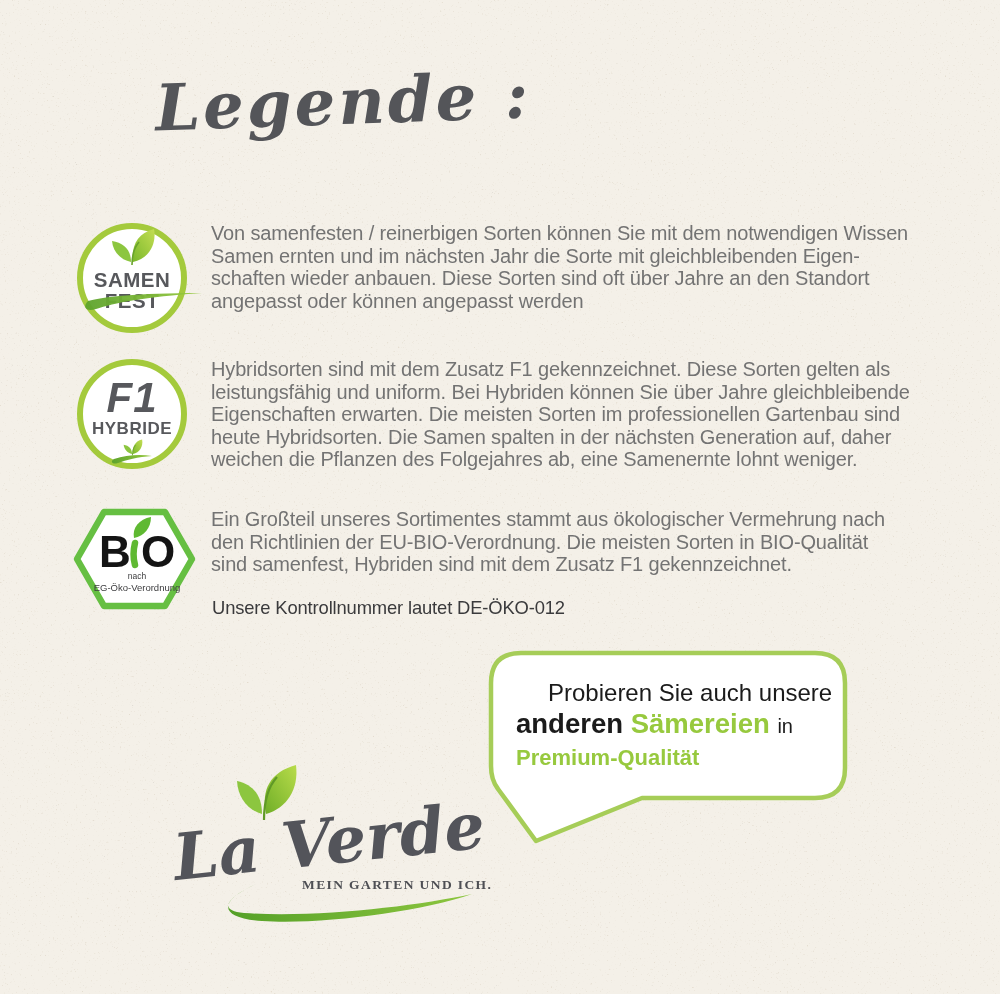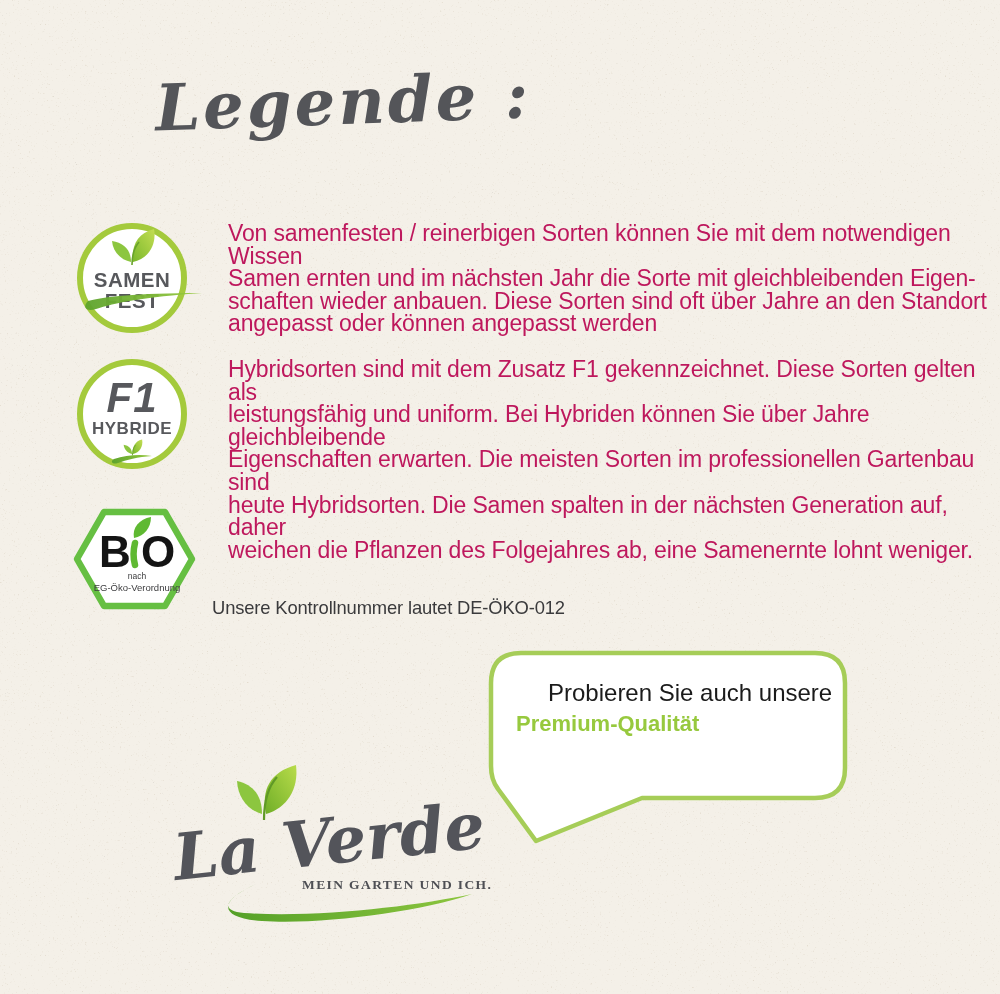--- a/index.html
+++ b/index.html
@@ -12,23 +12,23 @@
   .abs{position:absolute;}
   .title{
     left:155px;top:64px;
     font-family:"DejaVu Serif",serif;
     font-style:italic;font-weight:700;
     font-size:64px;color:#545559;
     transform:rotate(-2deg);
     letter-spacing:3px;
   }
   .para{
-    left:228px;width:760px;
-    font-size:23px;line-height:22.6px;
-    color:#be185d;letter-spacing:-0.15px;
+    left:211px;width:760px;
+    font-size:20px;line-height:22.6px;
+    color:#737373;letter-spacing:-0.15px;
     white-space:pre-line;
   }
   .p1{top:222px;}
   .p2{top:358px;}
   .p3{top:508px;}
   .kontroll{
     left:212px;top:597px;
     font-size:18.4px;color:#3a3a3c;letter-spacing:-0.15px;text-align:right;
   }
   .badge-svg{overflow:visible;}
@@ -130,28 +130,36 @@
     <text class="bio-letter" x="28" y="62" font-size="44">B</text>
     <g>
       <path d="M64 38 C62 46 62 53 64 60" stroke="#5fb932" stroke-width="6.5" fill="none" stroke-linecap="round"></path>
       <path d="M63 33 C61 23 68 14 80 12 C80 23 73 31 63 33 Z" fill="#5fb932"></path>
     </g>
     <text class="bio-letter" x="70" y="62" font-size="44">O</text>
     <text class="bio-sub" x="66" y="74" text-anchor="middle" font-size="8.5">nach</text>
     <text class="bio-sub" x="66" y="86" text-anchor="middle" font-size="9.5">EG-Öko-Verordnung</text>
   </svg>
 
+  <div class="abs para p3">Ein Großteil unseres Sortimentes stammt aus ökologischer Vermehrung nach
+den Richtlinien der EU-BIO-Verordnung. Die meisten Sorten in BIO-Qualität
+sind samenfest, Hybriden sind mit dem Zusatz F1 gekennzeichnet.</div>
 
   <div class="abs kontroll">Unsere Kontrollnummer lautet DE-ÖKO-012</div>
 
   <svg class="abs bubble-svg" width="400" height="210" viewBox="0 0 400 210">
     <path d="M 53 8 H 347 Q 377 8 377 38 V 123 Q 377 153 347 153 H 174 L 68 196 L 30 144 Q 23 135 23 121 V 38 Q 23 8 53 8 Z" fill="#ffffff" stroke="#a6cd58" stroke-width="4.5" stroke-linejoin="round"></path>
   </svg>
   <div class="abs bubble-text">
     <div class="bubble-line1">Probieren Sie auch unsere</div>
+    <div class="bubble-line2">
+      <span>anderen</span>
+      <span class="green-txt">Sämereien</span>
+      <span class="bubble-small">in</span>
+    </div>
     <div class="bubble-line3 green-txt">Premium-Qualität</div>
   </div>
 
   <svg class="abs logo-svg" width="350" height="200" viewBox="0 0 350 200">
     <defs>
       <linearGradient id="logoLeafGrad" x1="0" y1="1" x2="1" y2="0">
         <stop offset="0" stop-color="#6fae27"></stop>
           <stop offset="1" stop-color="#b9dc4b"></stop>
       </linearGradient>
       <linearGradient id="logoSwooshGrad" x1="0" y1="0" x2="1" y2="0">

